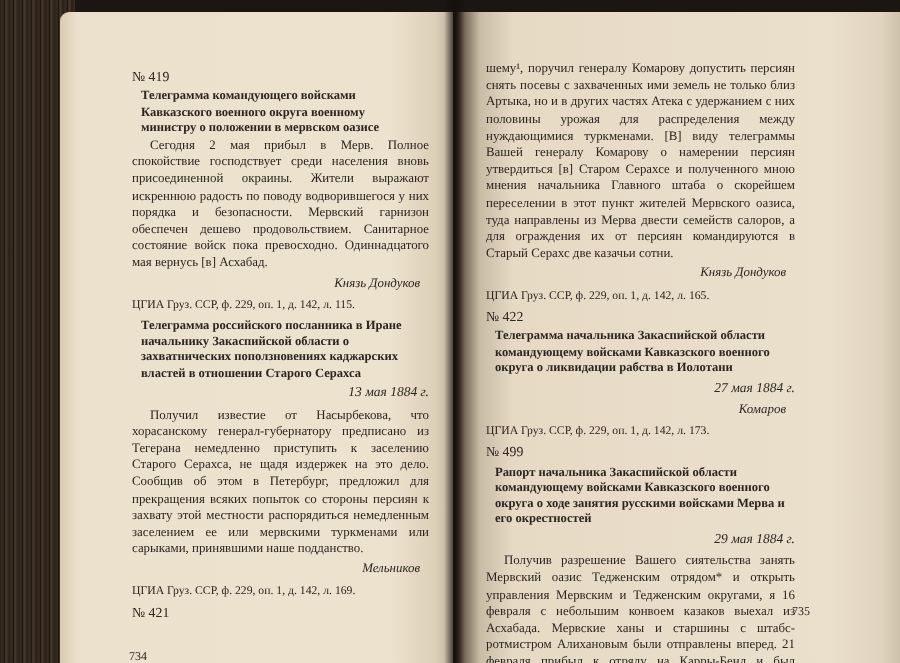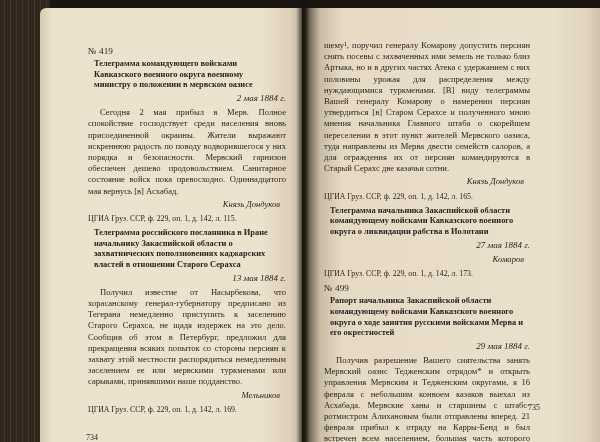--- a/index.html
+++ b/index.html
@@ -46,40 +46,41 @@
 
 <div class="edges"></div>
 
 <div class="page page-left"></div>
 <div class="page page-right"></div>
 <div class="gutter-shadow"></div>
 
 <div class="col col-left" style="top:46px;">
   <p class="num">№ 419</p>
   <p class="title">Телеграмма командующего войсками Кавказского военного округа военному министру о положении в мервском оазисе</p>
-  <p class="date">2 мая 1884 г.</p>
   <p class="body">Сегодня 2 мая прибыл в Мерв. Полное спокойствие господствует среди населения вновь присоединенной окраины. Жители выражают искреннюю радость по поводу водворившегося у них порядка и безопасности. Мервский гарнизон обеспечен дешево продовольствием. Санитарное состояние войск пока превосходно. Одиннадцатого мая вернусь [в] Асхабад.</p>
   <p class="sign">Князь Дондуков</p>
   <p class="ref">ЦГИА Груз. ССР, ф. 229, оп. 1, д. 142, л. 115.</p>
 
   <p class="title">Телеграмма российского посланника в Иране начальнику Закаспийской области о захватнических поползновениях каджарских властей в отношении Старого Серахса</p>
   <p class="date">13 мая 1884 г.</p>
   <p class="body">Получил известие от Насырбекова, что хорасанскому генерал-губернатору предписано из Тегерана немедленно приступить к заселению Старого Серахса, не щадя издержек на это дело. Сообщив об этом в Петербург, предложил для прекращения всяких попыток со стороны персиян к захвату этой местности распорядиться немедленным заселением ее или мервскими туркменами или сарыками, принявшими наше подданство.</p>
   <p class="sign">Мельников</p>
   <p class="ref">ЦГИА Груз. ССР, ф. 229, оп. 1, д. 142, л. 169.</p>
 
+  <p class="num">№ 421</p>
 
 </div>
 <div class="pageno" style="left:86px; top:405px;margin-top:28px;">734</div>
 
 <div class="col col-right" style="top:40px;">
   <p class="body" style="text-indent:0">шему¹, поручил генералу Комарову допустить персиян снять посевы с захваченных ими земель не только близ Артыка, но и в других частях Атека с удержанием с них половины урожая для распределения между нуждающимися туркменами. [В] виду телеграммы Вашей генералу Комарову о намерении персиян утвердиться [в] Старом Серахсе и полученного мною мнения начальника Главного штаба о скорейшем переселении в этот пункт жителей Мервского оазиса, туда направлены из Мерва двести семейств салоров, а для ограждения их от персиян командируются в Старый Серахс две казачьи сотни.</p>
   <p class="sign">Князь Дондуков</p>
   <p class="ref">ЦГИА Груз. ССР, ф. 229, оп. 1, д. 142, л. 165.</p>
 
+  <p class="num">№ 422</p>
   <p class="title">Телеграмма начальника Закаспийской области командующему войсками Кавказского военного округа о ликвидации рабства в Иолотани</p>
   <p class="date">27 мая 1884 г.</p>
   <p class="sign">Комаров</p>
   <p class="ref">ЦГИА Груз. ССР, ф. 229, оп. 1, д. 142, л. 173.</p>
 
   <p class="num">№ 499</p>
   <p class="title">Рапорт начальника Закаспийской области командующему войсками Кавказского военного округа о ходе занятия русскими войсками Мерва и его окрестностей</p>
   <p class="date">29 мая 1884 г.</p>
   <p class="body">Получив разрешение Вашего сиятельства занять Мервский оазис Теджен­ским отрядом* и открыть управления Мервским и Тедженским округами, я 16 февраля с небольшим конвоем казаков выехал из Асхабада. Мервские ханы и старшины с штабс-ротмистром Алихановым были отправлены вперед. 21 февраля прибыл к отряду на Карры-Бенд и был встречен всем населением, большая часть которого только что собралась для поселения.</p>
 

